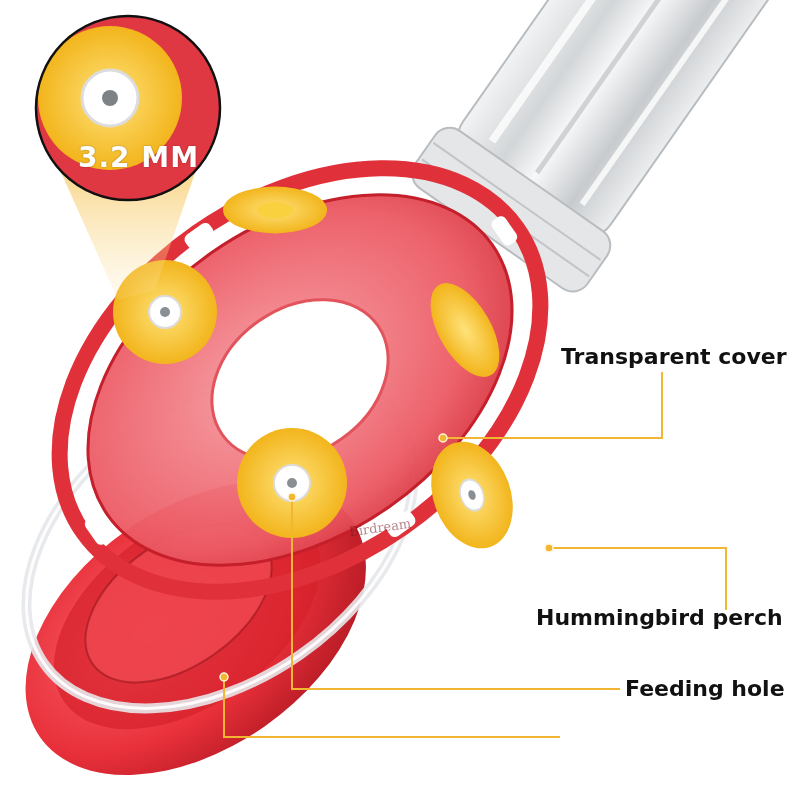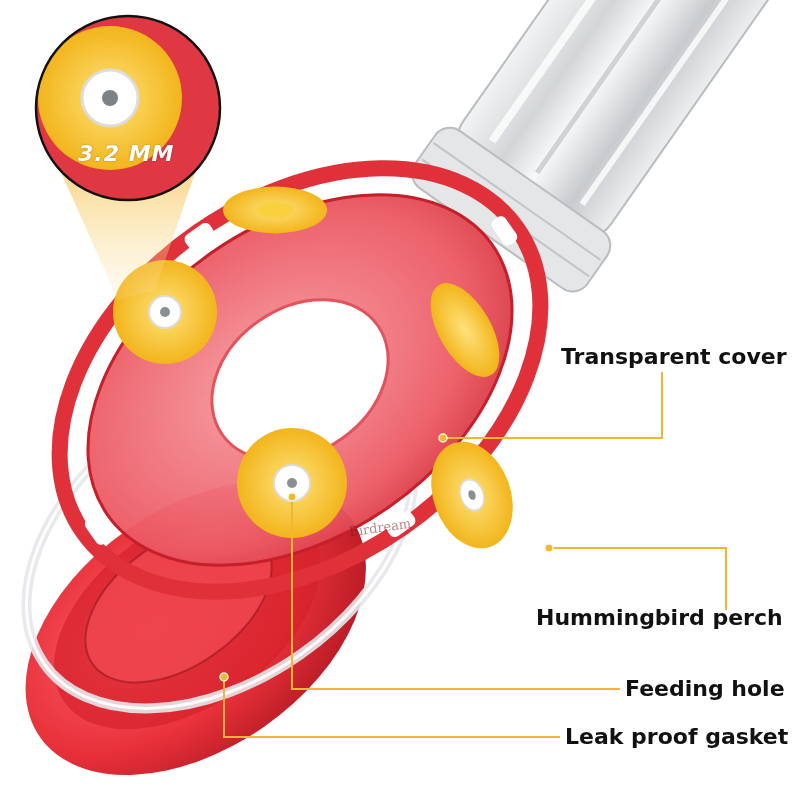--- a/index.html
+++ b/index.html
@@ -1,20 +1,20 @@
 <!DOCTYPE html>
 <html><head>
 <meta charset="utf-8">
 <style>
   html,body{margin:0;padding:0;}
   body{width:800px;height:800px;background:#ffffff;position:relative;overflow:hidden;font-family:"DejaVu Sans","Liberation Sans",sans-serif;}
   #stage{position:absolute;left:0;top:0;width:800px;height:800px;}
   svg{position:absolute;left:0;top:0;}
   .label{position:absolute;font-weight:bold;font-size:22px;color:#111;white-space:nowrap;letter-spacing:0px;}
-  .zoom-text{position:absolute;font-weight:bold;font-size:22px;color:#fff;letter-spacing:1px;text-shadow:0 0 2px rgba(0,0,0,0.35);font-style:italic;}
+  .zoom-text{position:absolute;font-weight:bold;font-size:28px;color:#fff;letter-spacing:1px;text-shadow:0 0 2px rgba(0,0,0,0.35);}
   .brand{position:absolute;font-family:"DejaVu Serif","Liberation Serif",serif;font-size:13px;color:rgba(120,20,30,0.55);transform:rotate(-8deg);}
 </style>
 </head>
 <body>
 
 <div id="stage">
 <svg width="800" height="800" viewBox="0 0 800 800">
   <defs>
     <radialGradient id="redBase" cx="0.4" cy="0.4" r="0.7">
       <stop offset="0" stop-color="#ff6b73"></stop>
@@ -132,14 +132,13 @@
     <circle cx="224" cy="677" r="4"></circle>
   </g>
 </svg>
 
 <div class="zoom-text" style="left:78px;top:141px;">3.2 MM</div>
 <div class="brand" style="left:349px;top:520px;">Birdream</div>
 
 <div class="label" style="left:561px;top:344px;">Transparent cover</div>
 <div class="label" style="left:536px;top:605px;">Hummingbird perch</div>
 <div class="label" style="left:625px;top:676px;">Feeding hole</div>
-<div class="label" style="left:565px;top:724px;">Leak proof gasket</div>
 </div>
 
 </body></html>

